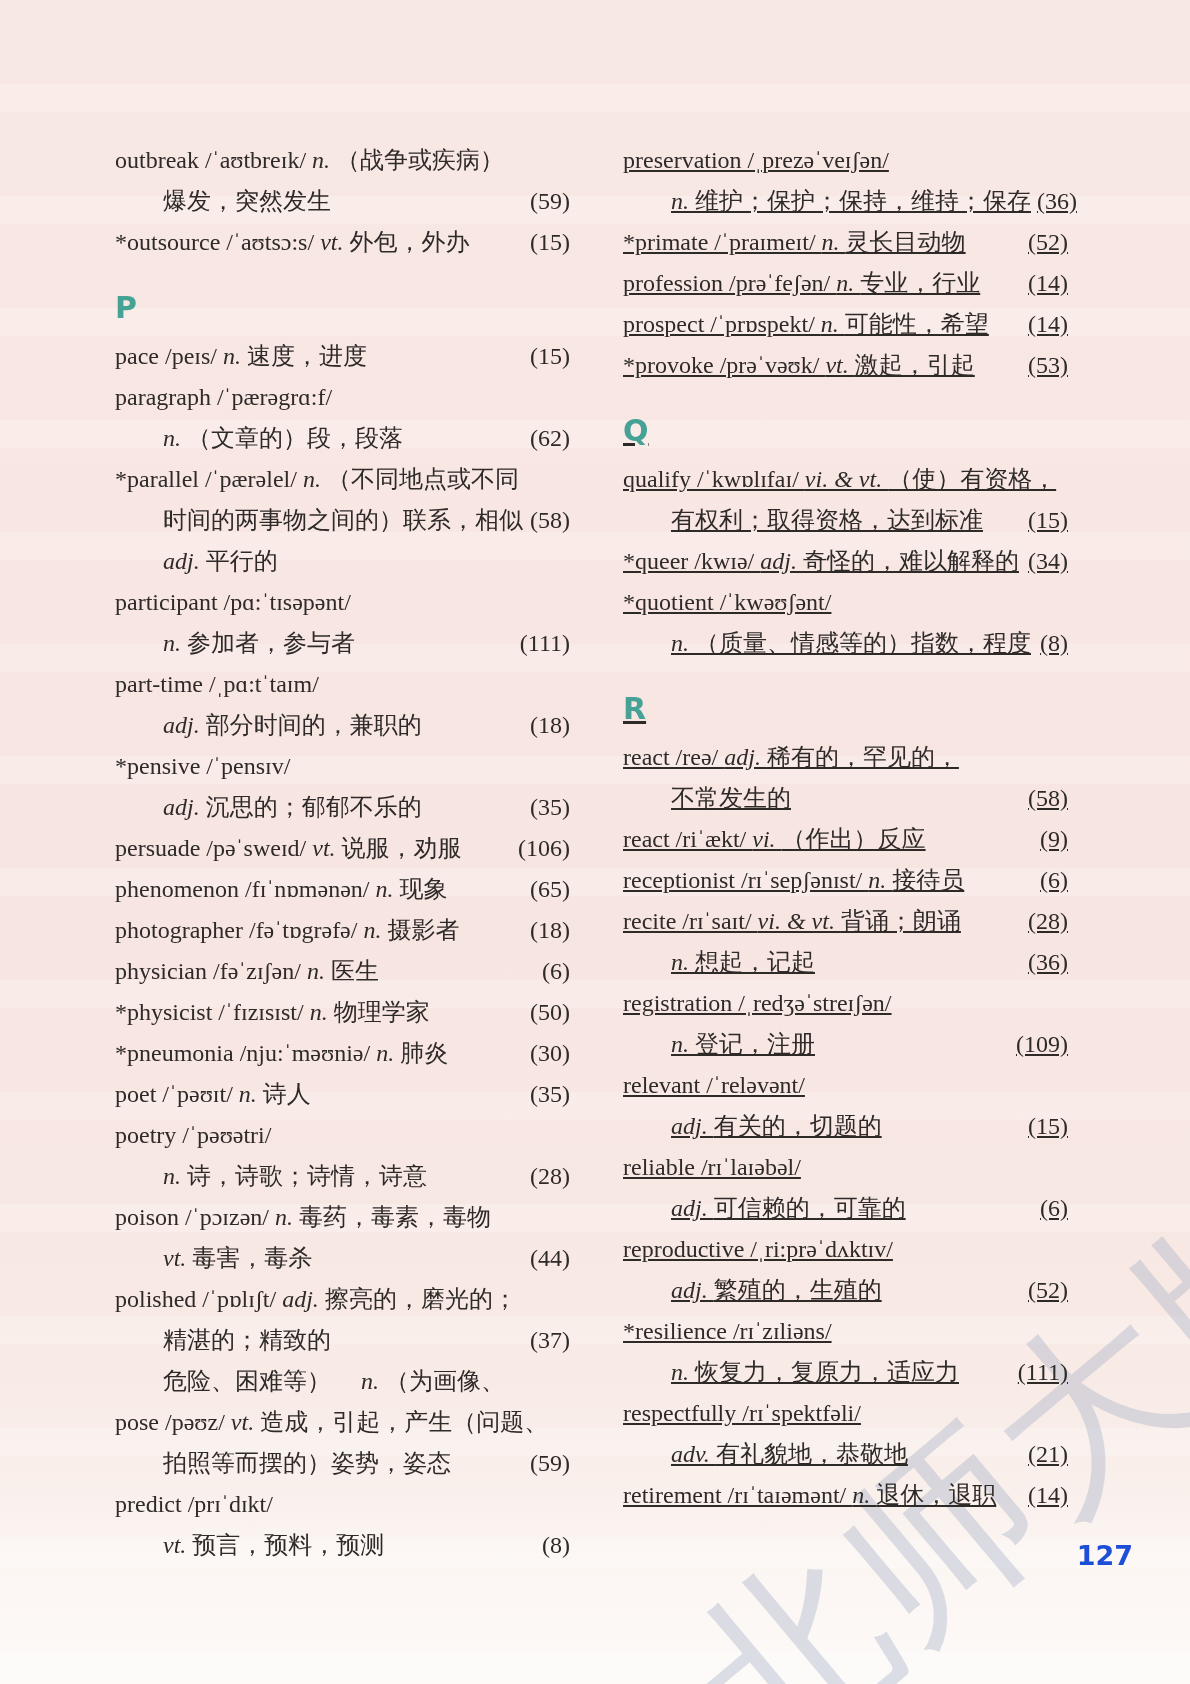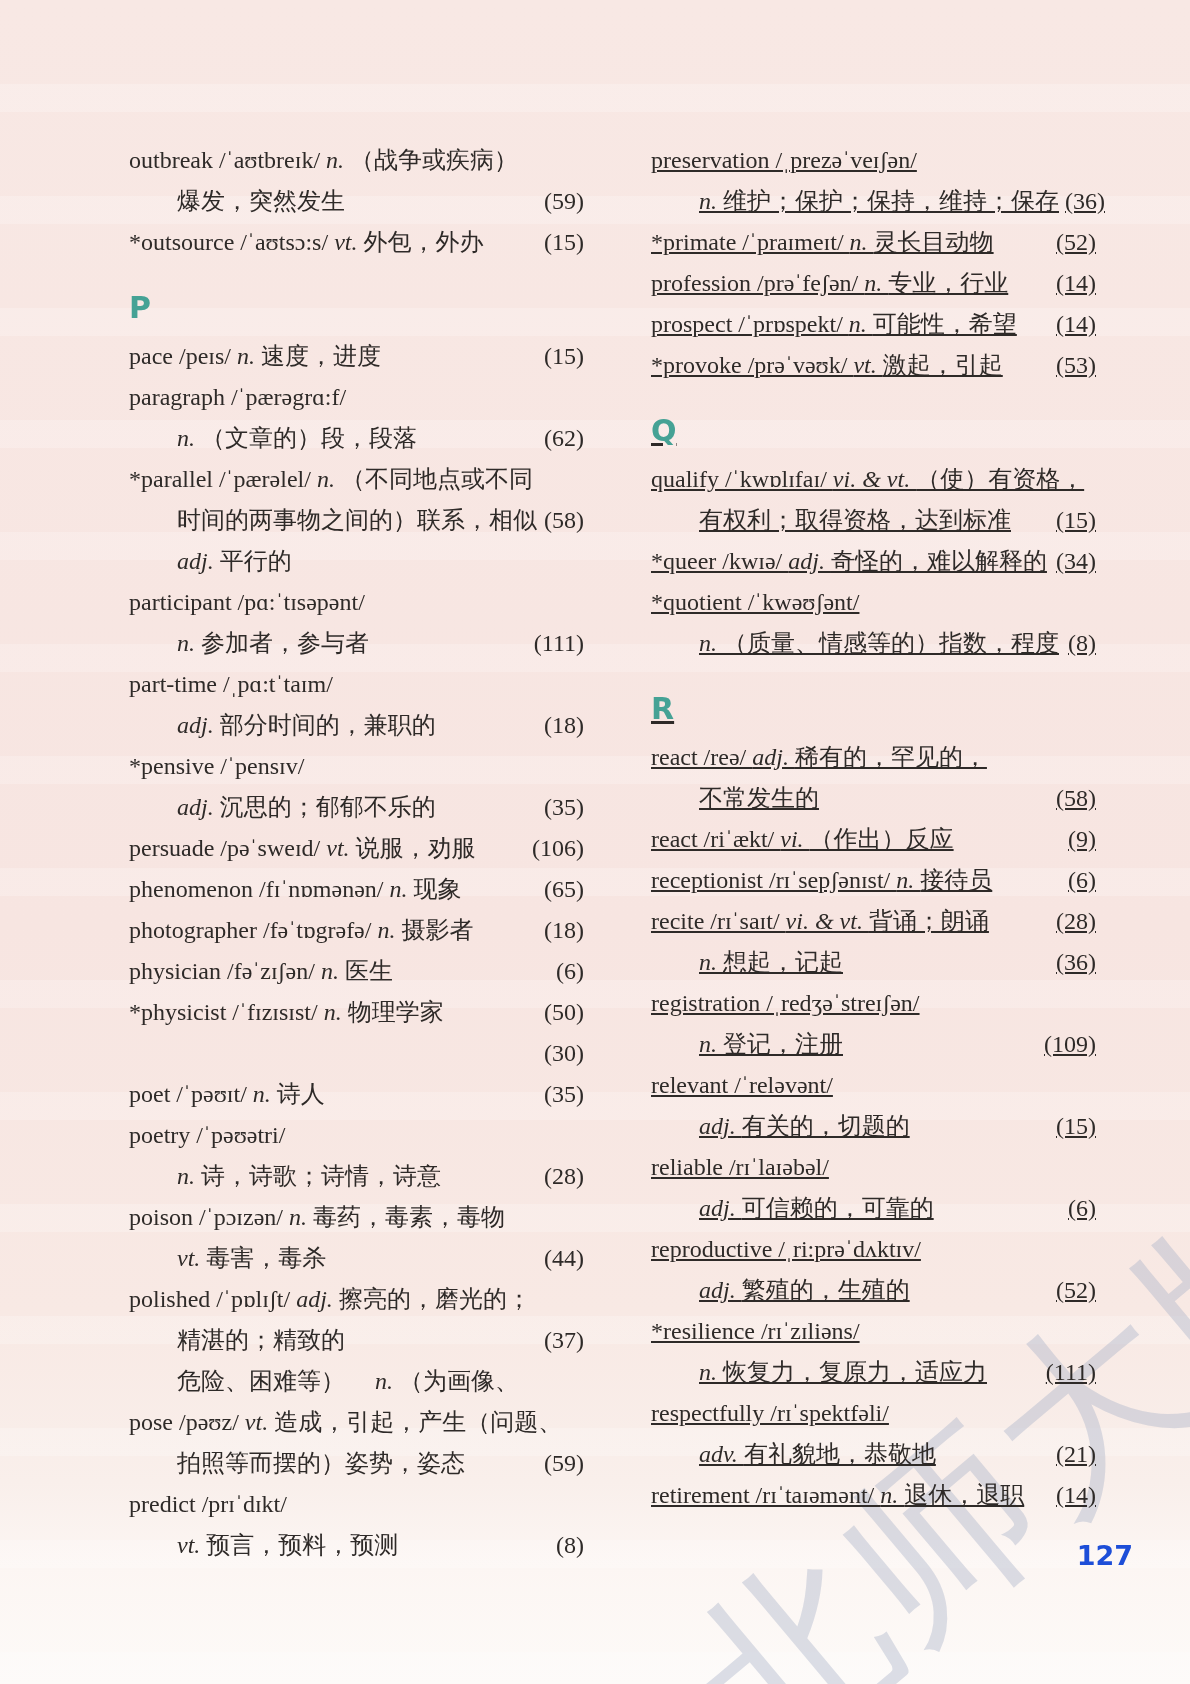--- a/index.html
+++ b/index.html
@@ -12,21 +12,21 @@
         rgba(255,255,255,0) 0px, rgba(255,255,255,0) 84px,
         rgba(255,255,255,0.22) 84px, rgba(255,255,255,0.22) 112px),
       linear-gradient(180deg,
         #f8e8e4 0%, #f7e5e1 55%, #f8e9e4 78%,
         #f9efeb 88%, #fcf6f3 93%, #fdfaf8 100%);
   }
   .columns{
     position:absolute;left:115px;top:140px;width:953px;
     display:flex;gap:53px;
   }
-  .col{flex:none;margin-left:14px;}
+  .col{flex:none;}
   .col-left{width:455px;}
   .col-right{width:445px;text-decoration:underline;}
   .line{
     display:flex;align-items:baseline;
     line-height:41px;font-size:24px;
   }
   .line.indent{padding-left:48px;}
   .txt{flex:0 1 auto;white-space:nowrap;}
   .num{flex:0 0 auto;margin-left:auto;padding-left:6px;}
   .seg-en{}
@@ -154,20 +154,21 @@
         </div>
       </div>
       <div class="entry">
         <div class="line">
           <span class="txt"><span class="seg-en">*physicist /ˈfɪzɪsɪst/ </span><span class="seg-pos">n. </span><span class="seg-zh">物理学家</span></span>
           <span class="num">(50)</span>
         </div>
       </div>
       <div class="entry">
         <div class="line">
+          <span class="txt"><span class="seg-en">*pneumonia /nju:ˈməʊniə/ </span><span class="seg-pos">n. </span><span class="seg-zh">肺炎</span></span>
           <span class="num">(30)</span>
         </div>
       </div>
       <div class="entry">
         <div class="line">
           <span class="txt"><span class="seg-en">poet /ˈpəʊɪt/ </span><span class="seg-pos">n. </span><span class="seg-zh">诗人</span></span>
           <span class="num">(35)</span>
         </div>
       </div>
       <div class="entry">

